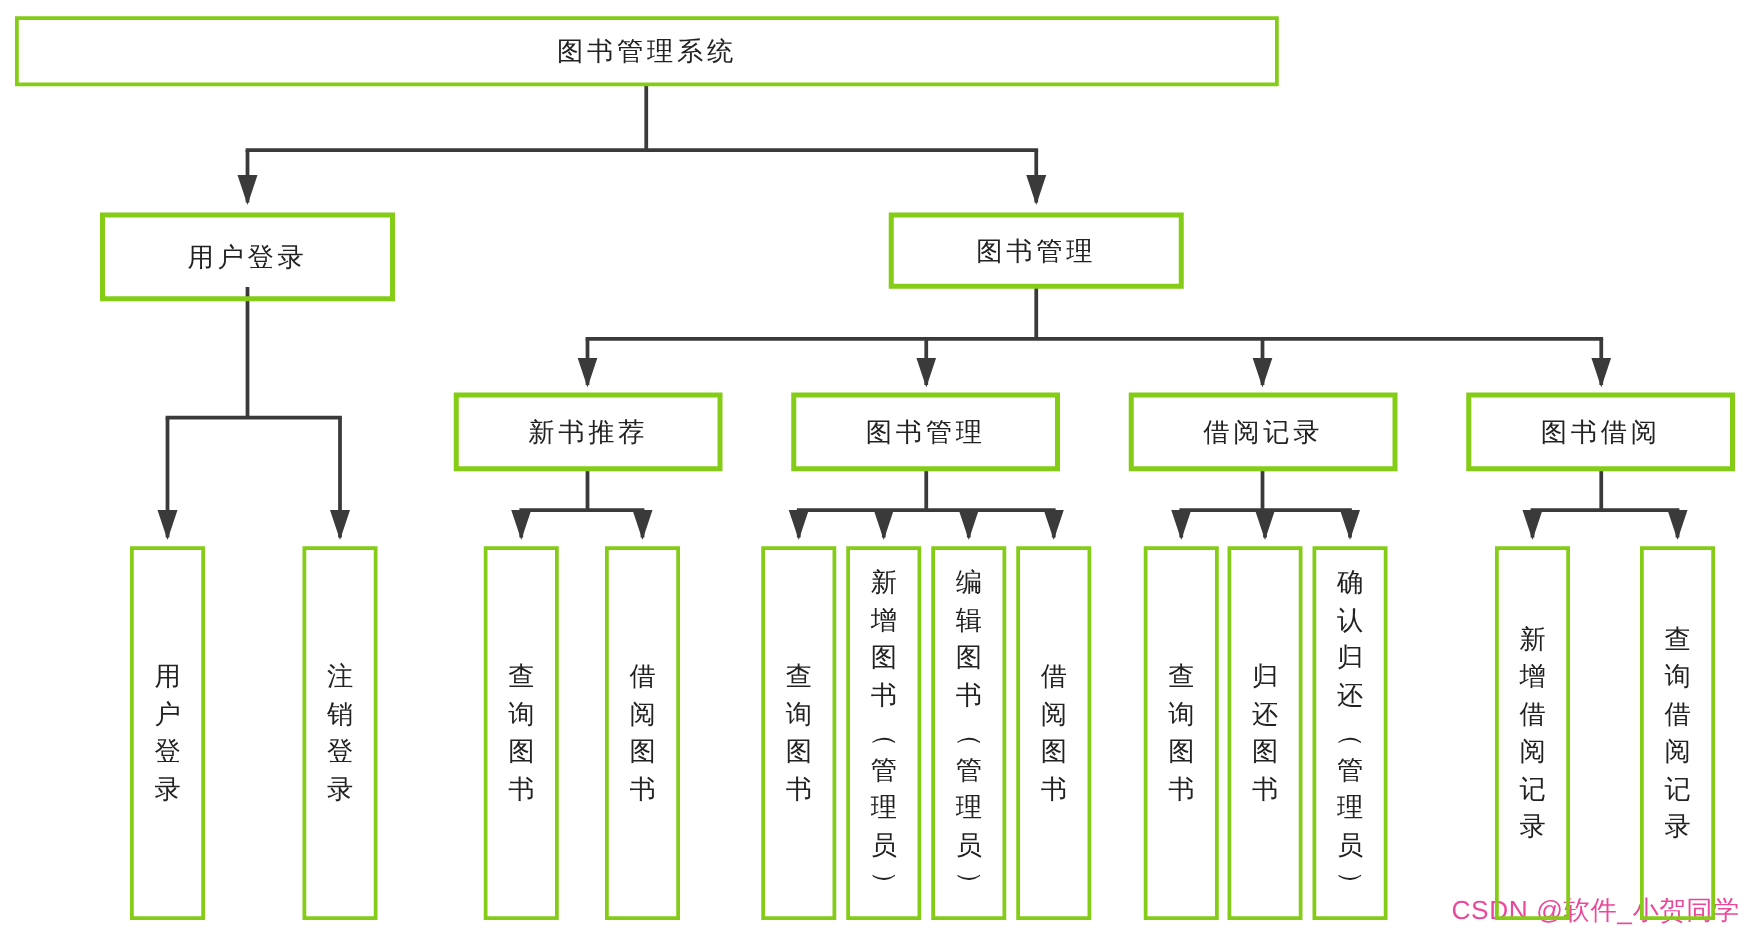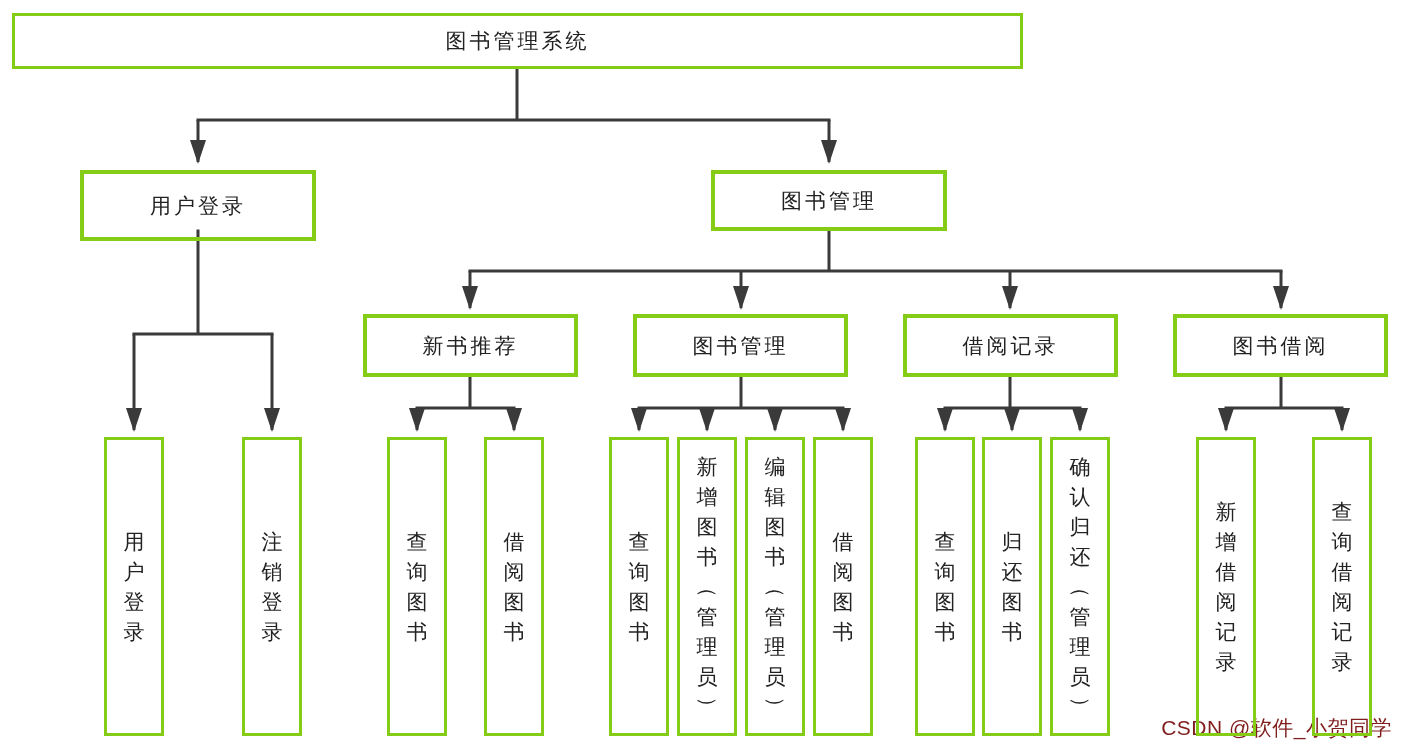--- a/index.html
+++ b/index.html
@@ -3,21 +3,21 @@
 <meta charset="utf-8">
 <style>
   html,body{margin:0;padding:0;background:#ffffff;}
   .canvas{
     position:relative;width:1405px;height:747px;background:#ffffff;overflow:hidden;
     font-family:"Liberation Sans","DejaVu Sans",sans-serif;color:#222222;
   }
   .connectors{position:absolute;left:0;top:0;z-index:0;}
   .watermark{
     position:absolute;top:714px;right:13px;z-index:1;
-    font-size:21px;letter-spacing:0.5px;color:#7f1d1d;white-space:nowrap;
+    font-size:21px;letter-spacing:0.5px;color:#ec4899;white-space:nowrap;
   }
   .node{
     position:absolute;z-index:2;box-sizing:border-box;background:transparent;
     border:3px solid #84cc16;display:flex;align-items:center;justify-content:center;
   }
   .h{font-size:21px;letter-spacing:3px;border-width:3px;}
   .mid{border-width:4px;}
   
   .n-root{left:12px;top:13px;width:1011px;height:56px;}
   

